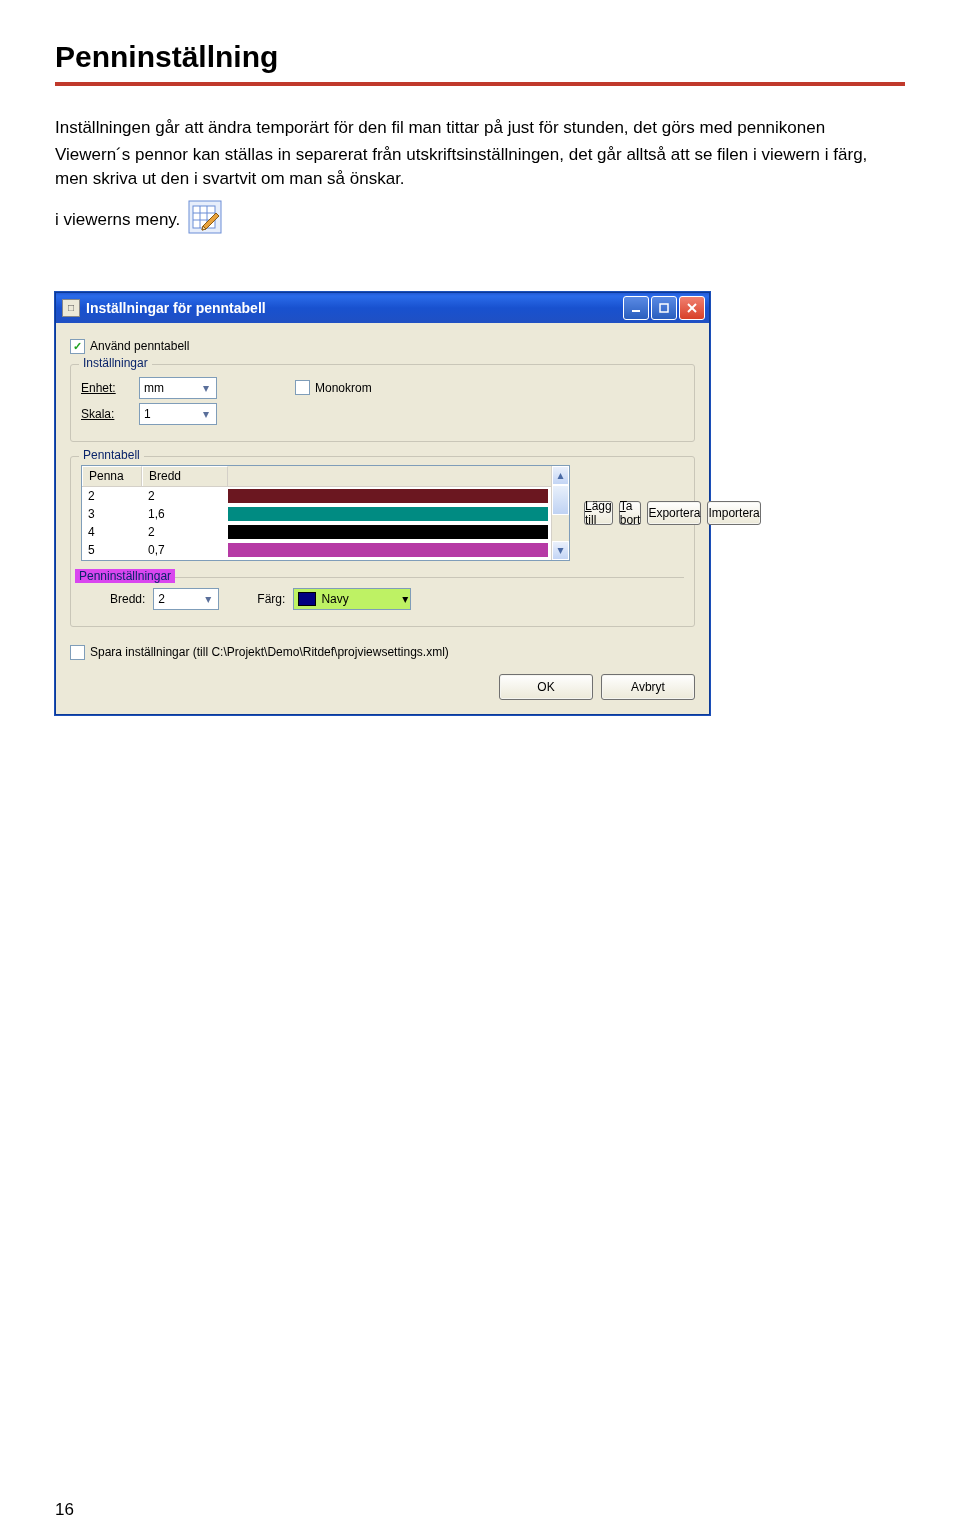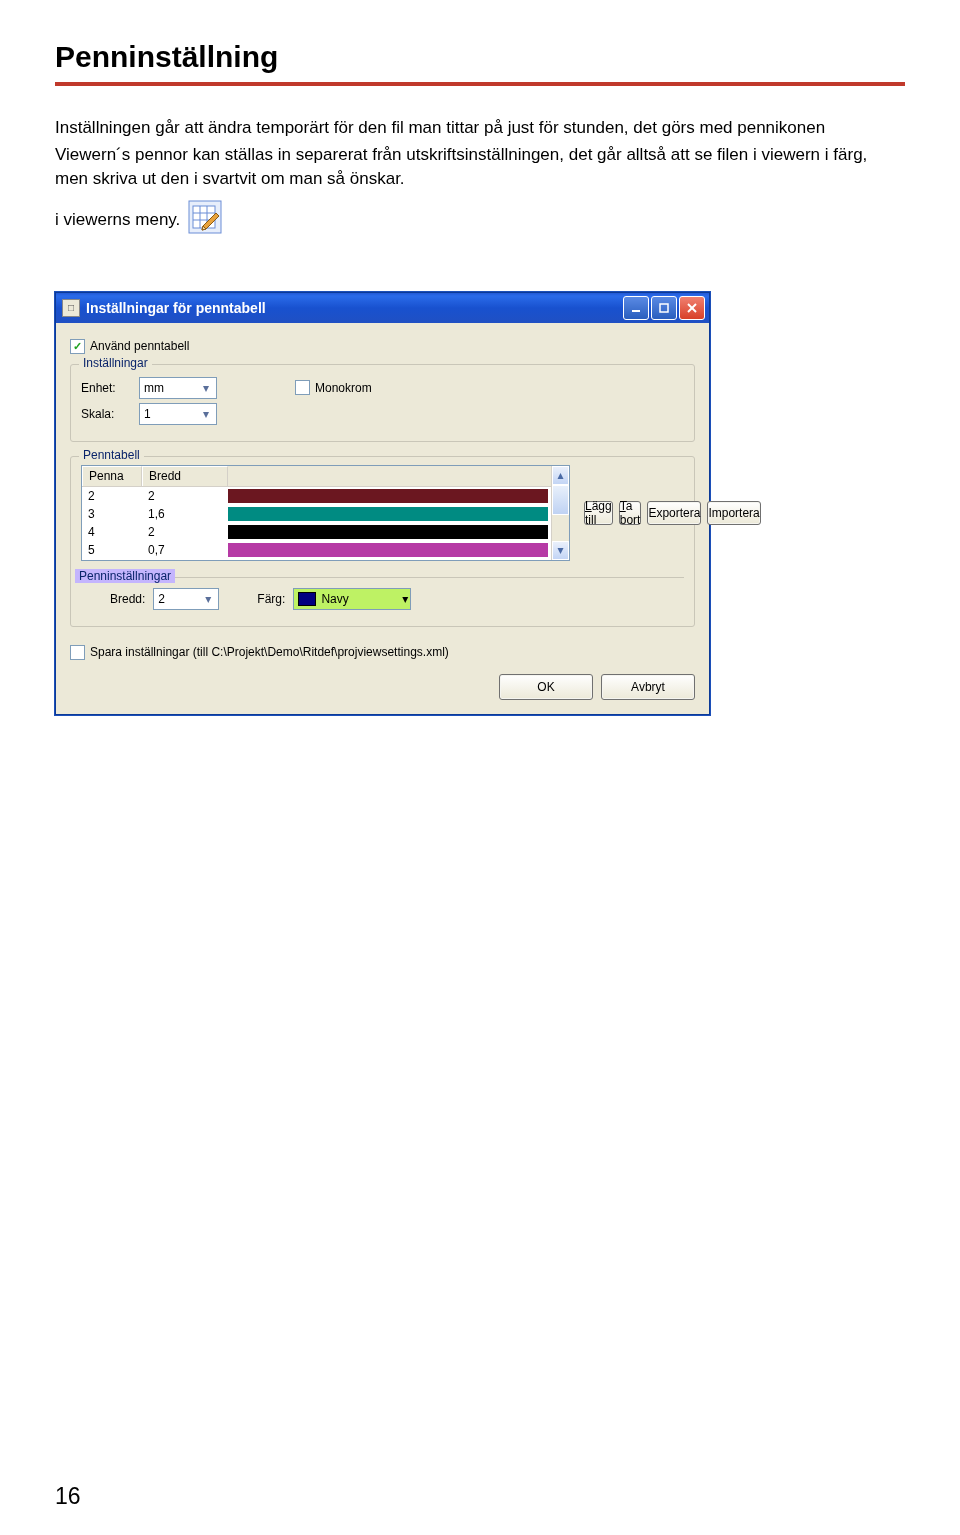--- a/index.html
+++ b/index.html
@@ -39,23 +39,23 @@
     align-items: center;
     gap: 8px;
     margin-top: 8px;
   }
   .pen-icon-img {
     display: inline-block;
     vertical-align: middle;
   }
   .page-num {
     position: absolute;
-    bottom: 25px;
+    bottom: 15px;
     left: 55px;
-    font-size: 23px;
+    font-size: 17px;
   }
 
   
   .dlg {
     width: 653px;
     margin-top: 50px;
     border: 1px solid #0b3a97;
     background: #ece9d8;
     font-family: Tahoma, Arial, sans-serif;
     font-size: 12px;
@@ -137,21 +137,21 @@
     padding: 0 4px;
     color: #0a246a;
     font-size: 12px;
   }
   .row {
     display: flex;
     align-items: center;
     gap: 8px;
     margin: 4px 0;
   }
-  .lbl { width: 50px; }
+  .lbl { width: 50px; text-decoration: underline; }
   .combo {
     display: inline-flex;
     align-items: center;
     justify-content: space-between;
     height: 20px;
     border: 1px solid #7f9db9;
     background: #fff;
     padding: 0 2px 0 4px;
     min-width: 70px;
     font-size: 12px;
@@ -286,21 +286,21 @@
     gap: 8px;
   }
   .footer-btns .xp-btn {
     width: 92px;
     height: 24px;
   }
   .penninst-legend {
     color: #0a246a;
     font-size: 12px;
     margin: 8px 0 2px -6px;
-    background: #c4b5fd;
+    background: #d946ef;
     padding: 0 4px;
     display: inline-block;
     position: relative;
     top: 0;
   }
   .penninst-box {
     border-top: 1px solid #c9c6b8;
     padding-top: 6px;
     margin-top: -8px;
     margin-left: 29px;

